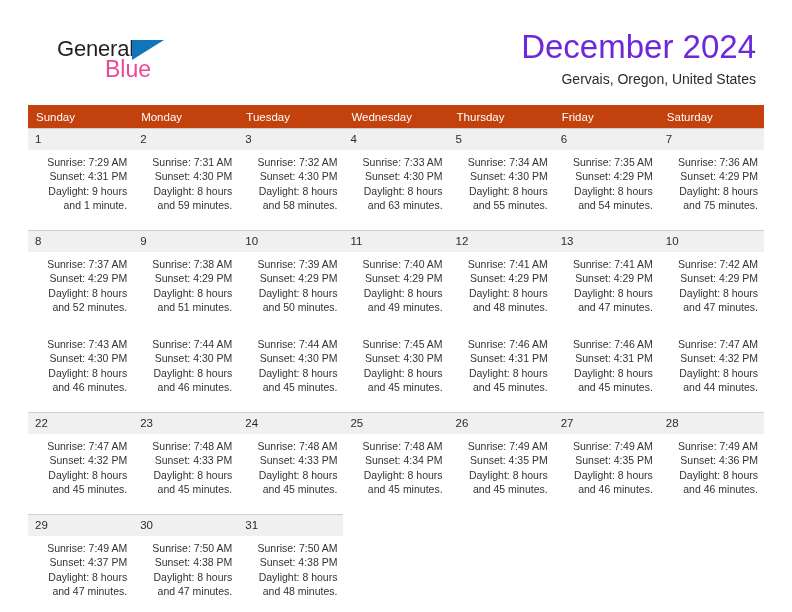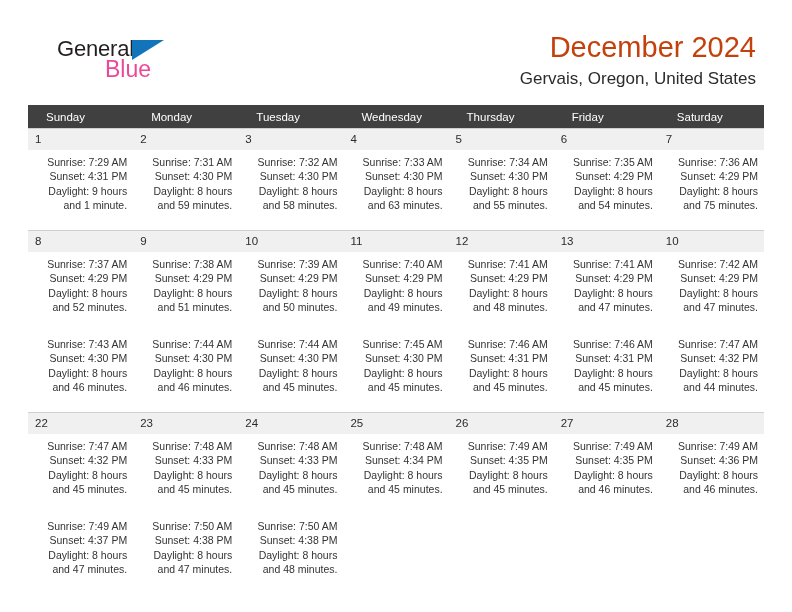--- a/index.html
+++ b/index.html
@@ -64,51 +64,51 @@
     font-family: Liberation Sans, sans-serif;
   }
 
   .title-block {
     position: absolute;
     right: 36px;
     top: 30px;
     text-align: right;
   }
   .month-title {
-    font-size: 29px;
-    color: #c2410c;
+    font-size: 33px;
+    color: #6d28d9;
     line-height: 34px;
     white-space: nowrap;
     font-weight: normal;
     margin-left: 12px;
   }
   .location-title {
-    font-size: 17px;
+    font-size: 14px;
     color: #2b2b2b;
     line-height: 20px;
     margin-top: 5px;
     white-space: nowrap;
   }
 
   
   .calendar {
     position: absolute;
     left: 28px;
     top: 105px;
     width: 736px;
     border-collapse: collapse;
     table-layout: fixed;
   }
   .calendar th {
-    background: #404040;
+    background: #c2410c;
     color: #ffffff;
     font-size: 11.5px;
     font-weight: normal;
     text-align: left;
-    padding: 5px 0 5px 18px;
+    padding: 5px 0 5px 8px;
     height: 13px;
     border: none;
   }
   .calendar td {
     vertical-align: top;
     padding: 0;
     border: none;
     width: 105.14px;
   }
   .daynum {
@@ -506,20 +506,43 @@
           <td></td>
           <td></td>
           <td></td>
           <td></td>
           <td></td>
           <td></td>
           <td></td>
         </tr>
         <tr>
           <td>
+            <div class="daynum">29</div>
+          </td>
+          <td>
+            <div class="daynum">30</div>
+          </td>
+          <td>
+            <div class="daynum">31</div>
+          </td>
+          <td>
+            <div class="daynum empty"></div>
+          </td>
+          <td>
+            <div class="daynum empty"></div>
+          </td>
+          <td>
+            <div class="daynum empty"></div>
+          </td>
+          <td>
+            <div class="daynum empty"></div>
+          </td>
+        </tr>
+        <tr>
+          <td>
             <div class="daylines">
               <div>Sunrise: 7:49 AM</div>
               <div>Sunset: 4:37 PM</div>
               <div>Daylight: 8 hours</div>
               <div>and 47 minutes.</div>
             </div>
           </td>
           <td>
             <div class="daylines">
               <div>Sunrise: 7:50 AM</div>

